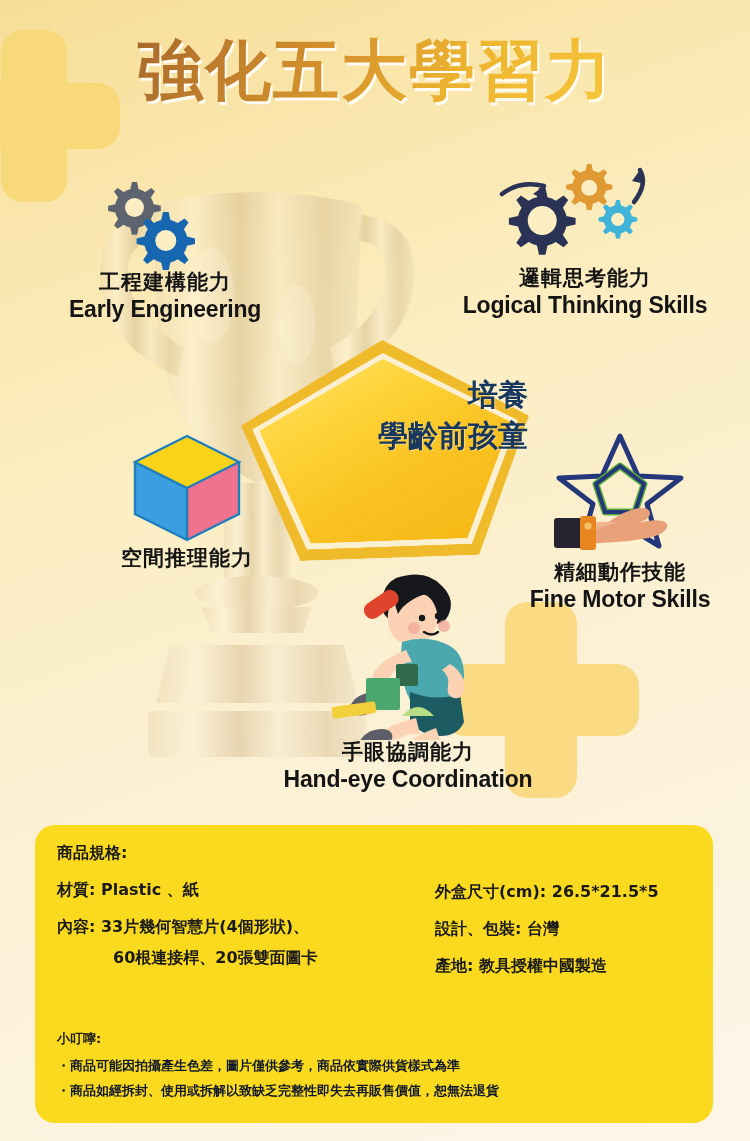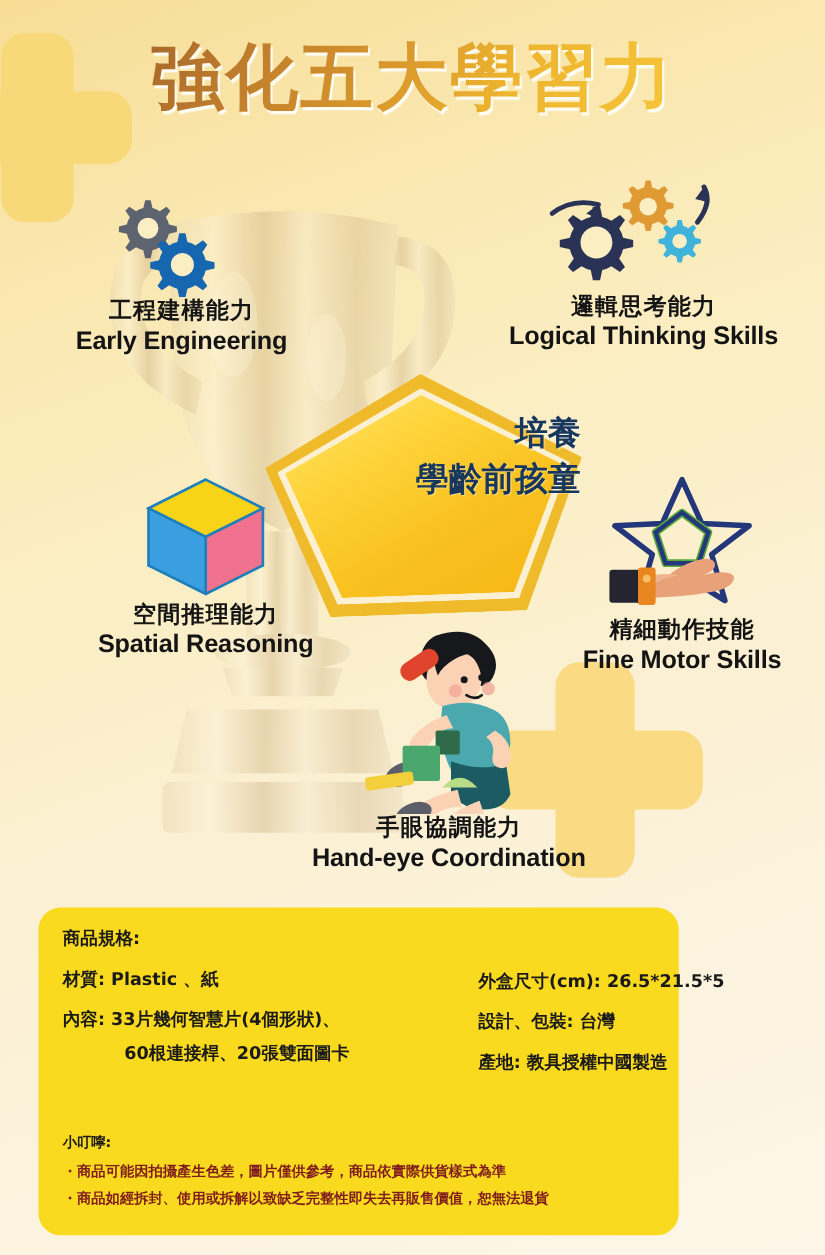--- a/index.html
+++ b/index.html
@@ -75,41 +75,41 @@
   #skill-logical{left:440px;top:160px;width:290px;}
   #skill-logical .art{width:190px;height:106px;}
   #skill-spatial{left:42px;top:428px;width:290px;}
   #skill-spatial .art{width:120px;height:118px;}
   #skill-fine{left:490px;top:430px;width:260px;}
   #skill-fine .art{width:160px;height:130px;}
   #skill-hand{left:238px;top:568px;width:340px;}
   #skill-hand .art{width:180px;height:172px;}
   
   #spec-panel{
-    position:absolute;left:35px;top:825px;width:582px;height:298px;
+    position:absolute;left:35px;top:825px;width:678px;height:298px;
     background:#fada1e;border-radius:20px;
   }
   #spec-panel .cols{position:absolute;left:0;top:20px;width:678px;}
   .spec-col{position:absolute;}
   #spec-left{left:22px;top:0;width:400px;}
   #spec-right{left:400px;top:39px;width:270px;}
   .spec-line{
     font-family:"DejaVu Sans","Liberation Sans",sans-serif;
     font-size:16px;font-weight:bold;color:#1a1a1a;
     line-height:1.0;margin-bottom:21px;white-space:nowrap;
   }
   .spec-line.indent{padding-left:56px;margin-top:-6px;}
   #notes{position:absolute;left:22px;top:188px;width:640px;margin-top:17px;}
   #notes .note-title{
     font-family:"DejaVu Sans","Liberation Sans",sans-serif;
     font-size:13px;font-weight:bold;color:#1a1a1a;margin-bottom:11px;
   }
   #notes .note-item{
     font-family:"DejaVu Sans","Liberation Sans",sans-serif;
-    font-size:13px;font-weight:bold;color:#7f1d1d;line-height:1.1;margin-bottom:11px;
+    font-size:13px;font-weight:bold;color:#0f172a;line-height:1.1;margin-bottom:11px;
   }
 </style>
 </head>
 <body>
 
 <div id="poster">
 
   <div class="plus" id="plus-tl">
     <div class="bar h"></div>
       <div class="bar v"></div>
@@ -215,21 +215,20 @@
         <polygon points="8,34 60,60 60,112 8,86" fill="#3a9fe0"></polygon>
         <polygon points="60,60 112,34 112,86 60,112" fill="#f0728f"></polygon>
         <g fill="none" stroke="#1f7fbc" stroke-width="2.4">
           <polygon points="60,8 112,34 60,60 8,34"></polygon>
           <polyline points="8,34 8,86 60,112 112,86 112,34"></polyline>
           <line x1="60" y1="60" x2="60" y2="112"></line>
         </g>
       </svg>
     </div>
     <div class="zh">空間推理能力</div>
-    <div class="en">Spatial Reasoning</div>
   </div>
 
   <div class="skill" id="skill-fine">
     <div class="art">
       <svg viewBox="0 0 160 130" width="160" height="130">
 
         <g fill="none" stroke="#24377a" stroke-width="5" stroke-linejoin="round">
           <polygon points="80,6 98,46 141,48 107,74 119,116 80,92 41,116 53,74 19,48 62,46"></polygon>
         </g>
 

